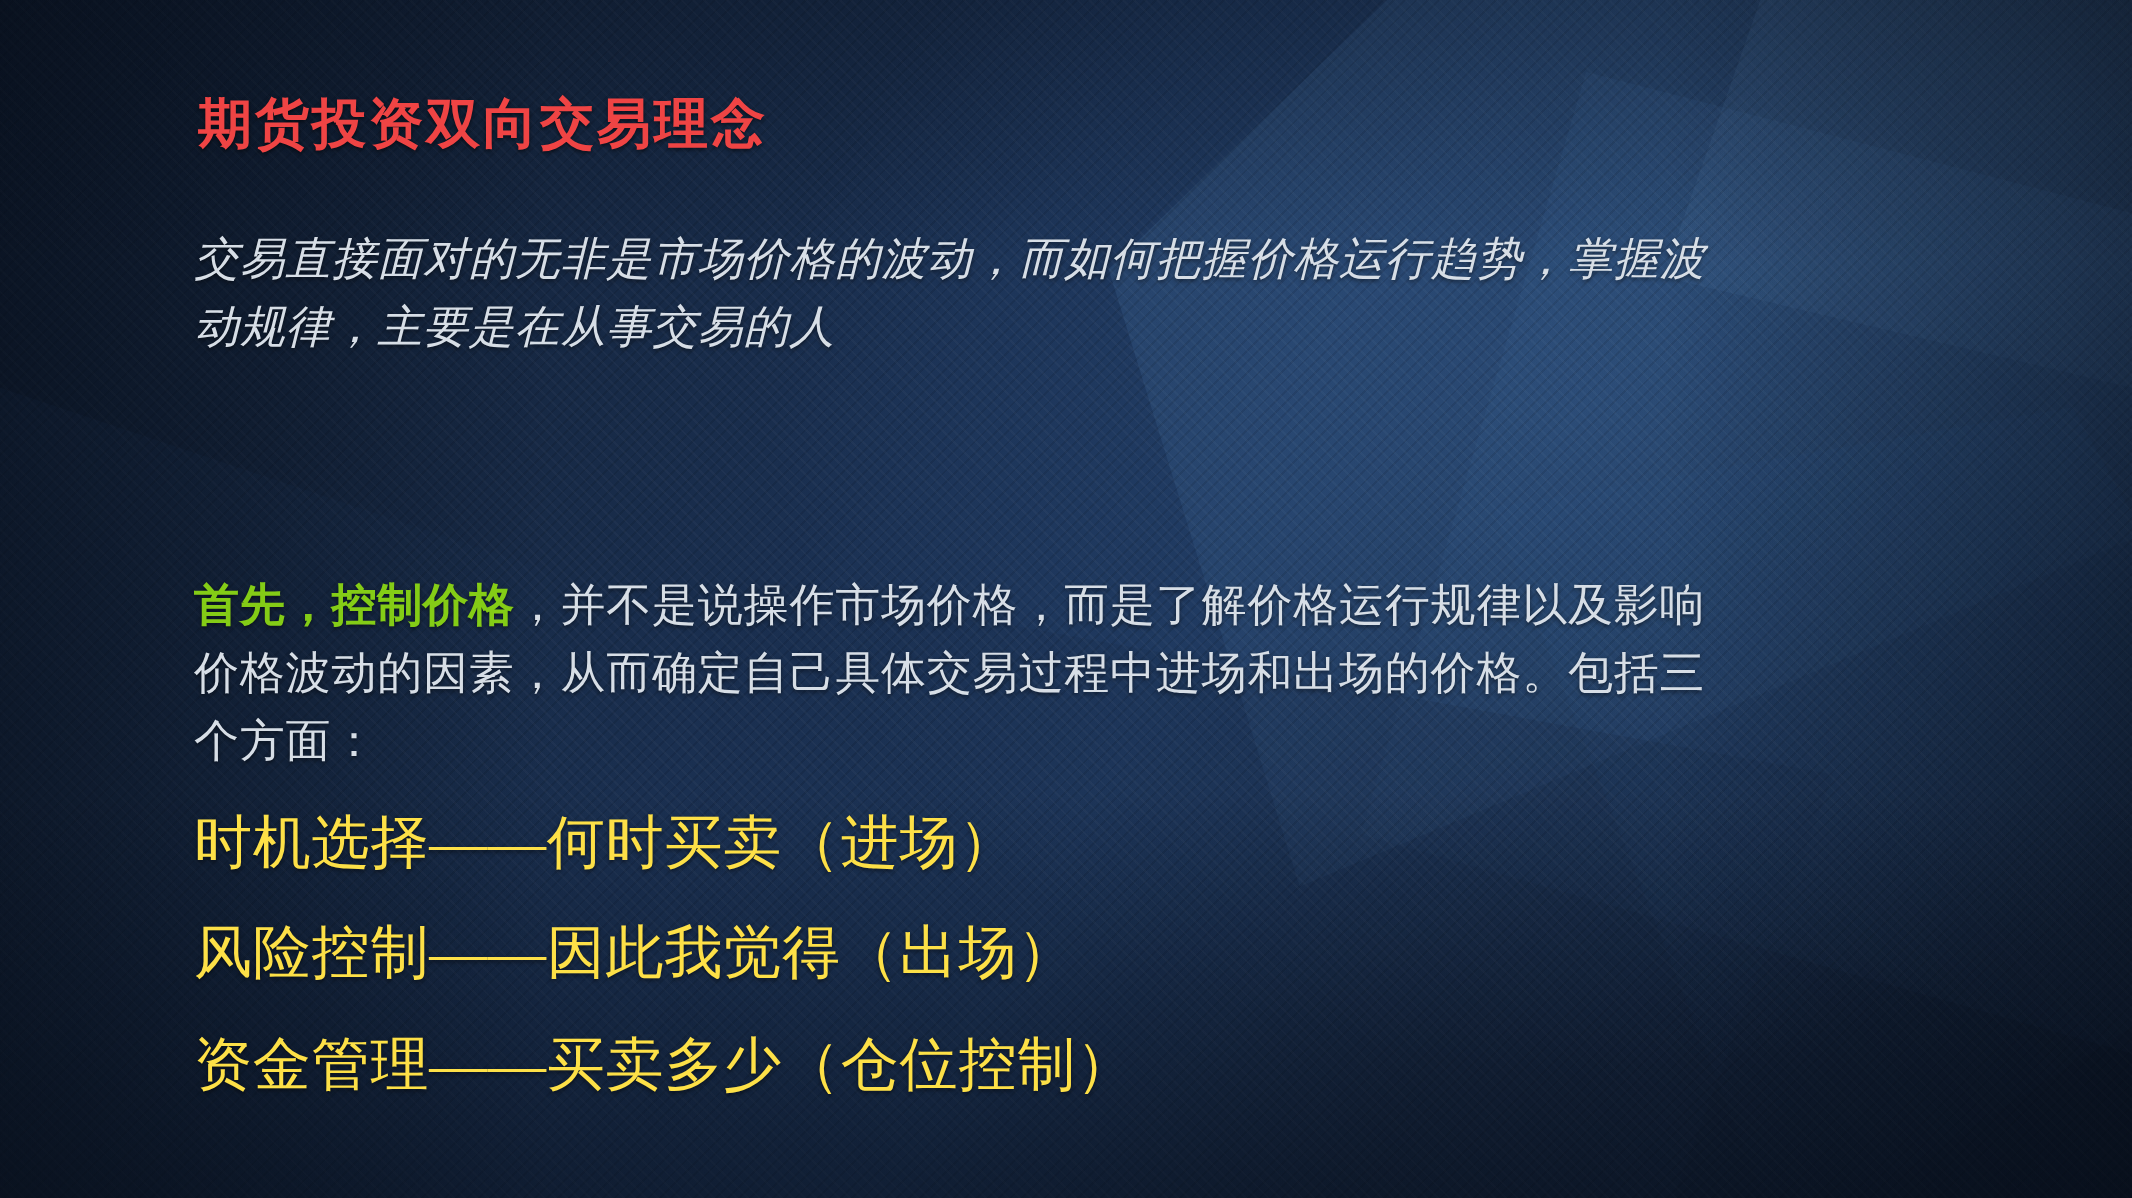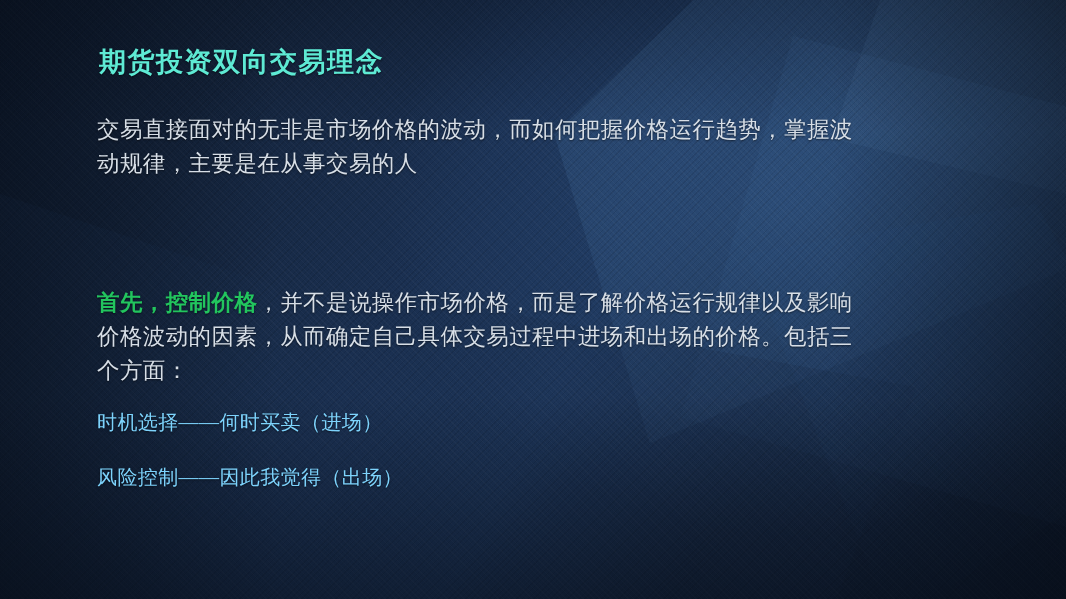--- a/index.html
+++ b/index.html
@@ -118,59 +118,59 @@
     height: 100%;
   }
 
   .slide-title {
     position: absolute;
     top: 46px;
     left: 2px;
     margin: 0;
     font-size: 27px;
     font-weight: bold;
-    color: #5eead4;
+    color: #ef4444;
     letter-spacing: 1.5px;
     line-height: 1.2;
     text-shadow: 0 1px 2px rgba(0,0,0,0.55);
     white-space: nowrap;
   }
 
   .para {
     position: absolute;
     left: 0;
     margin: 0;
     font-size: 22.5px;
     line-height: 34px;
     color: #D7DEE6;
     letter-spacing: 0.4px;
     text-shadow: 0 1px 2px rgba(0,0,0,0.5);
     width: 760px;
   }
-  .p1 { top: 113px; }
+  .p1 { top: 113px; font-style: italic; }
   .p2 { top: 200px; }
   .p3 { top: 286px; }
 
   .line {
     position: absolute;
     left: 0;
     margin: 0;
-    font-size: 20px;
+    font-size: 29px;
     line-height: 32px;
-    color: #7dd3fc;
+    color: #fde047;
     letter-spacing: 0.4px;
     text-shadow: 0 1px 2px rgba(0,0,0,0.5);
     white-space: nowrap;
   }
   .l1 { top: 406px; }
   .l2 { top: 461px; }
   .l3 { top: 517px; }
 
   .hl {
-    color: #22c55e;
+    color: #84cc16;
     font-weight: bold;
   }
 </style>
 </head>
 <body>
 
 <div id="slide">
 
   <div class="bg-layer bg-base"></div>
   <div class="bg-layer bg-glow"></div>
@@ -191,15 +191,16 @@
 
     <p class="para p1">交易直接面对的无非是市场价格的波动，而如何把握价格运行趋势，掌握波动规律，主要是在从事交易的人</p>
 
 
     <p class="para p3"><span class="hl">首先，控制价格</span><span>，并不是说操作市场价格，而是了解价格运行规律以及影响价格波动的因素，从而确定自己具体交易过程中进场和出场的价格。包括三个方面：</span></p>
 
     <p class="line l1">时机选择——何时买卖（进场）</p>
 
     <p class="line l2">风险控制——因此我觉得（出场）</p>
 
+    <p class="line l3">资金管理——买卖多少（仓位控制）</p>
 
   </div>
 </div>
 
 </body></html>

